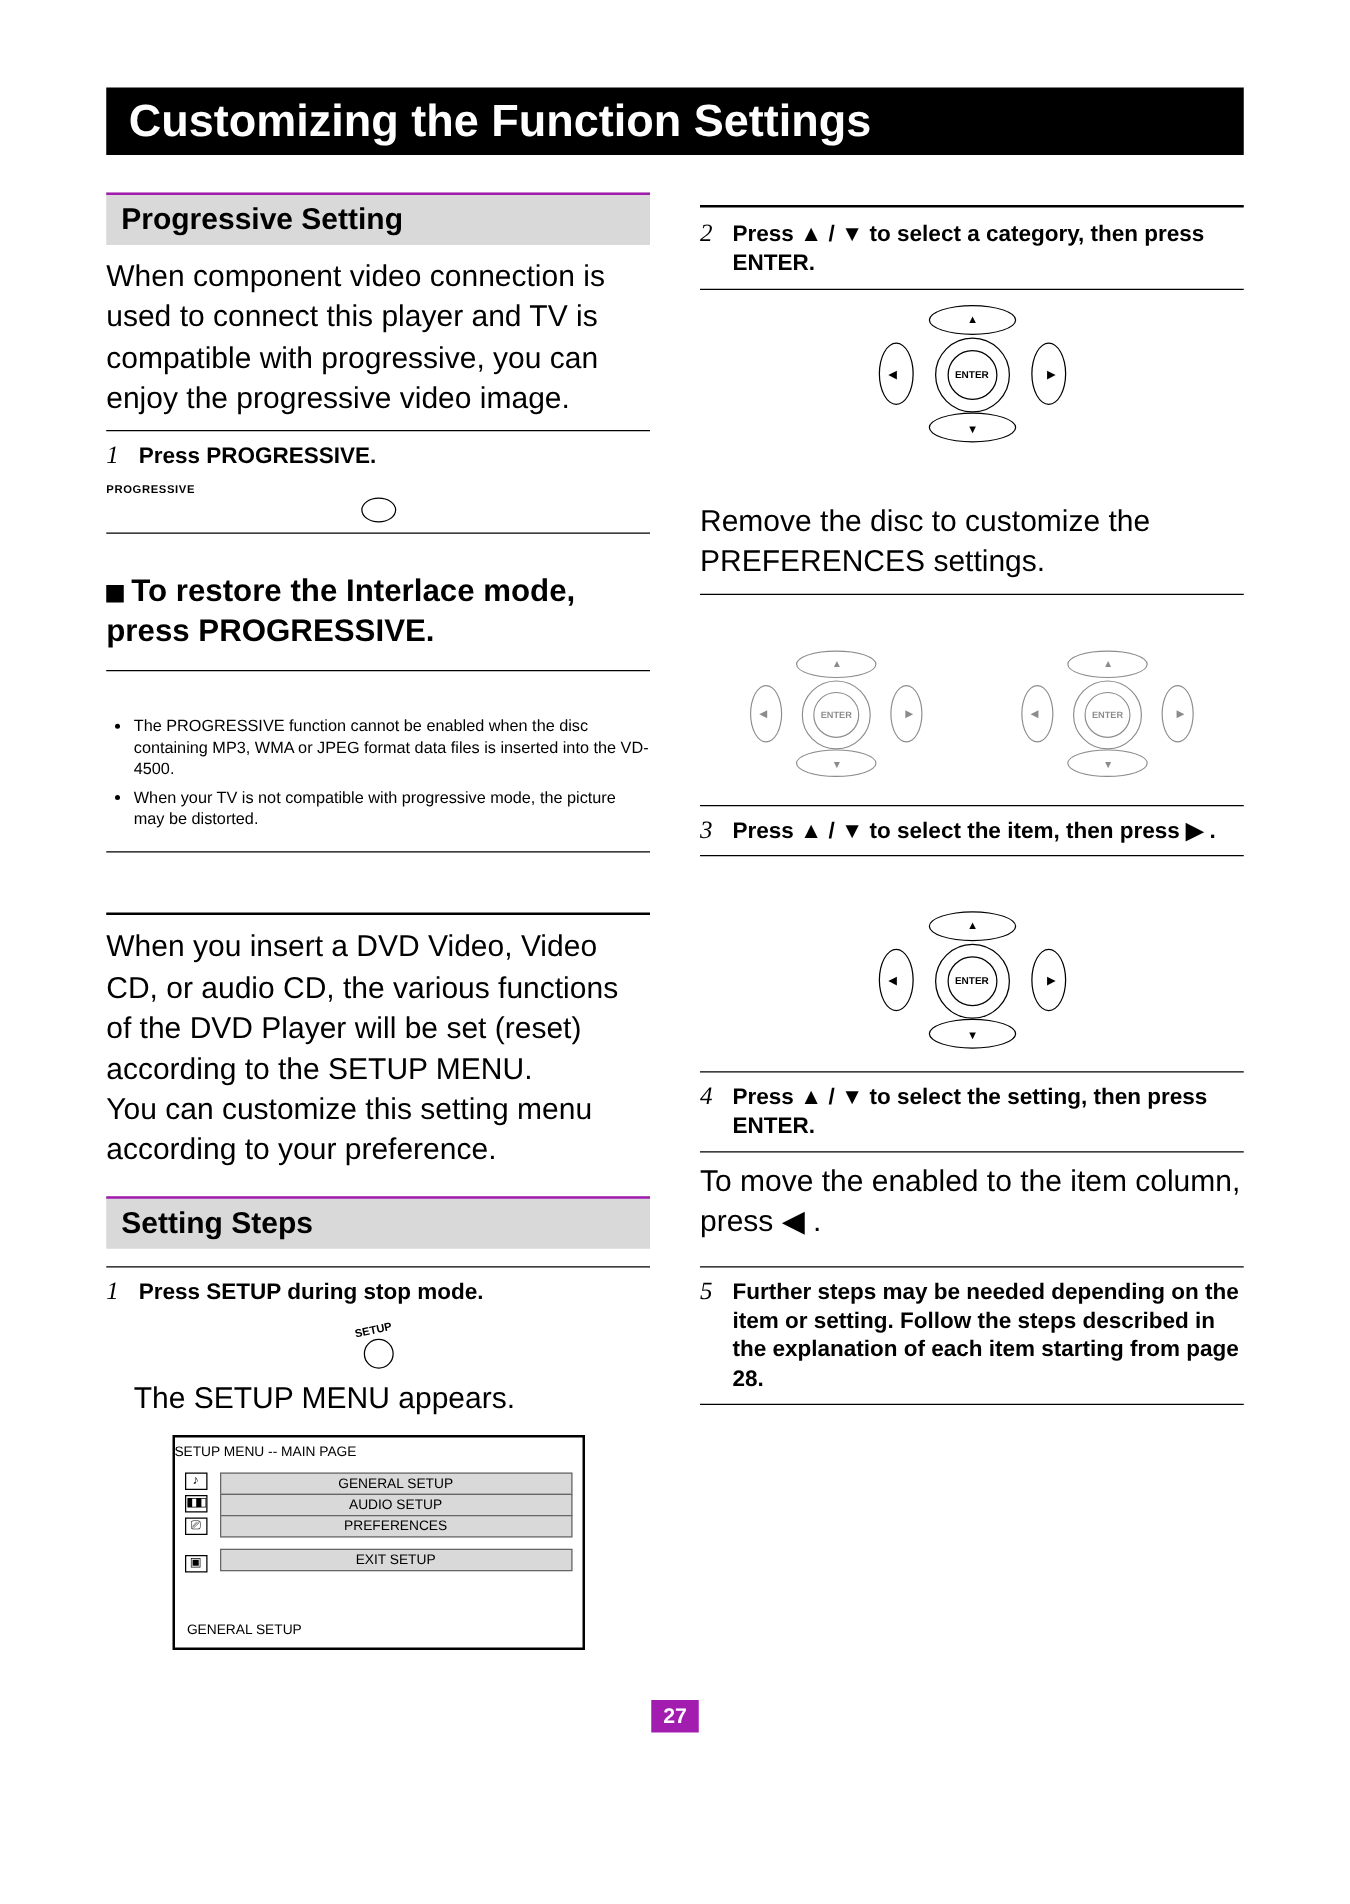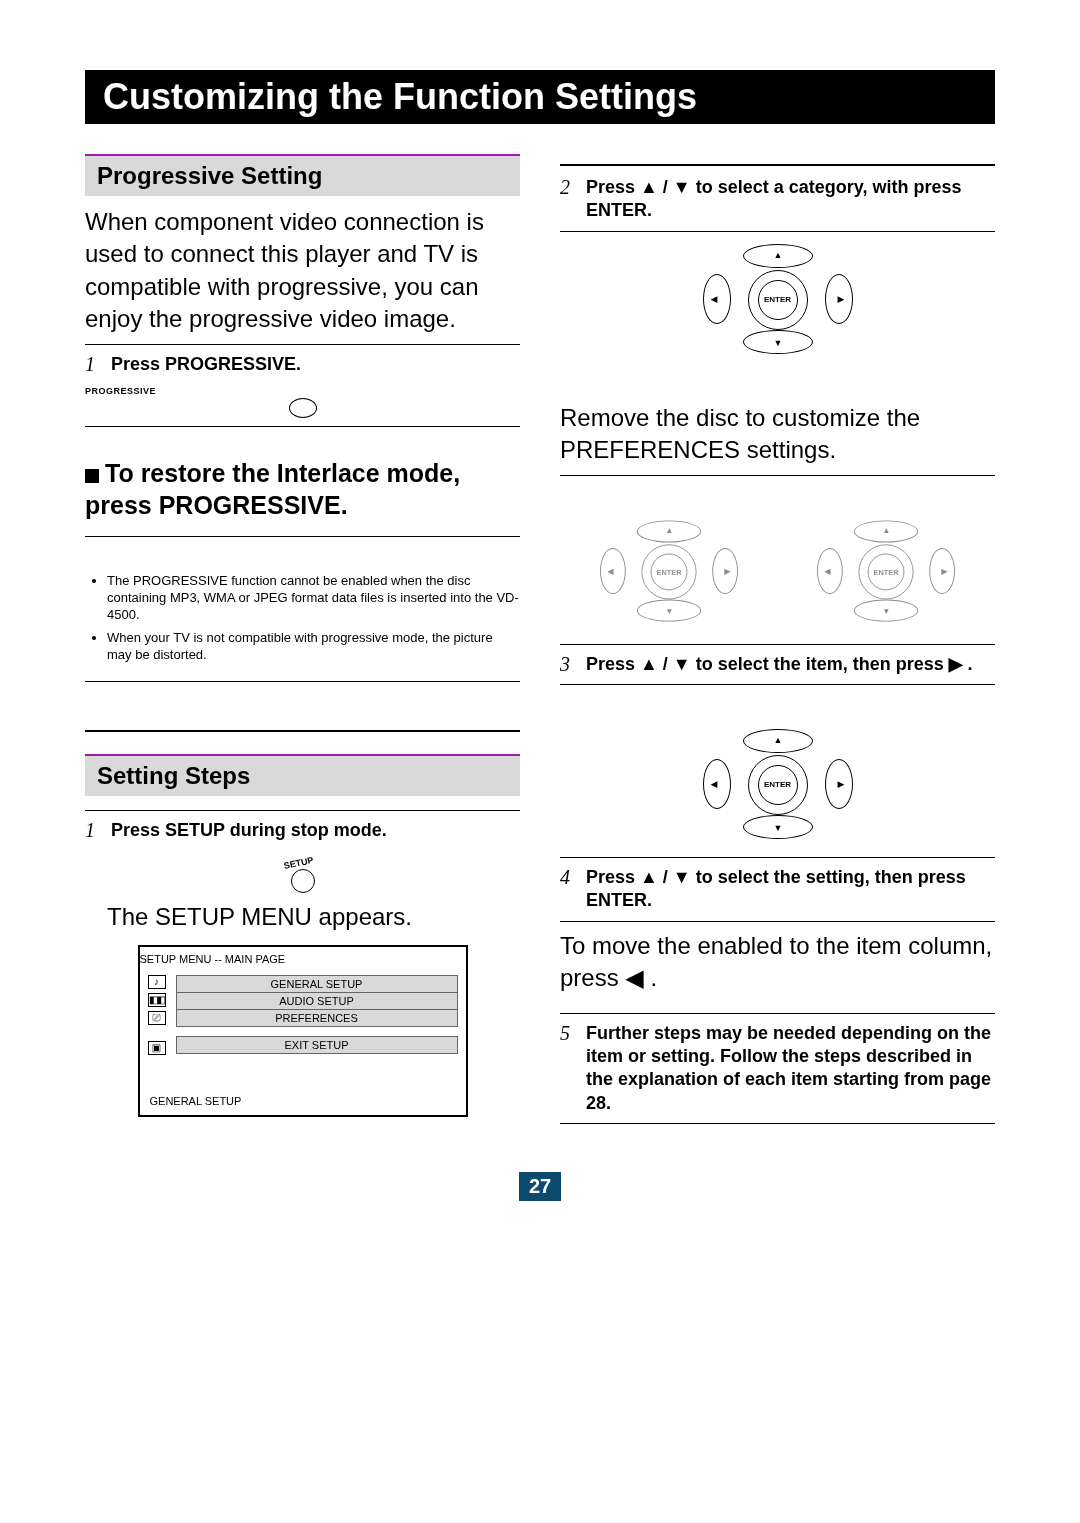--- a/index.html
+++ b/index.html
@@ -53,21 +53,21 @@
   .remote .center { position:absolute; top:36px; left:60px; width:40px; height:40px; border:1px solid #000; border-radius:50%; display:flex; align-items:center; justify-content:center; font-size:8px; font-weight:bold;}
   .remote .tri { position:absolute; font-size:9px; color:#000;}
   .remote .tri.up { top:6px; left:76px; }
   .remote .tri.down { bottom:6px; left:76px; }
   .remote .tri.left { top:50px; left:13px; }
   .remote .tri.right { top:50px; right:13px; }
   .remote.gray { opacity:0.45; transform: scale(0.92); }
   .remote-row { display:flex; justify-content:center; gap:0; }
 
   .page-num-wrap { text-align:center; margin-top: 40px; }
-  .page-num { display:inline-block; background:#0c4a6e; color:#fff; font-weight:bold; padding: 3px 10px; font-size:20px;}
+  .page-num { display:inline-block; background:#a21caf; color:#fff; font-weight:bold; padding: 3px 10px; font-size:17px;}
 </style>
 </head>
 <body>
 
 <div class="page">
 
   <div class="title-bar">Customizing the Function Settings</div>
 
   <div class="columns">
 
@@ -105,20 +105,22 @@
       <ul class="note-list">
         <li>The PROGRESSIVE function cannot be enabled when the disc containing MP3, WMA or JPEG format data files is inserted into the VD-4500.</li>
         <li>When your TV is not compatible with progressive mode, the picture may be distorted.</li>
       </ul>
 
       <div class="divider-thin" style="margin-top:18px;"></div>
 
       <div style="height:30px"></div>
       <div class="divider-med"></div>
 
+      <p class="body-text" style="white-space:pre-line;">When you insert a DVD Video, Video CD, or audio CD, the various functions of the DVD Player will be set (reset) according to the SETUP MENU.
+You can customize this setting menu according to your preference.</p>
 
       <div style="height:12px"></div>
 
       <div class="section-header">Setting Steps</div>
 
       <div class="divider-thin" style="margin-top:14px;"></div>
 
       <div class="step">
         <span class="step-num">1</span>
         <span class="step-text">Press SETUP during stop mode.</span>
@@ -153,21 +155,21 @@
       </div>
 
     </div>
 
     <div class="col">
 
       <div class="divider-med"></div>
 
       <div class="step">
         <span class="step-num">2</span>
-        <span class="step-text">Press ▲ / ▼ to select a category, with press ENTER.</span>
+        <span class="step-text">Press ▲ / ▼ to select a category, then press ENTER.</span>
       </div>
       <div class="divider-thin"></div>
 
       <div class="remote">
         <div class="el-top"></div>
         <div class="el-bot"></div>
         <div class="el-left"></div>
         <div class="el-right"></div>
         <div class="ring"></div>
         <div class="center">ENTER</div>

